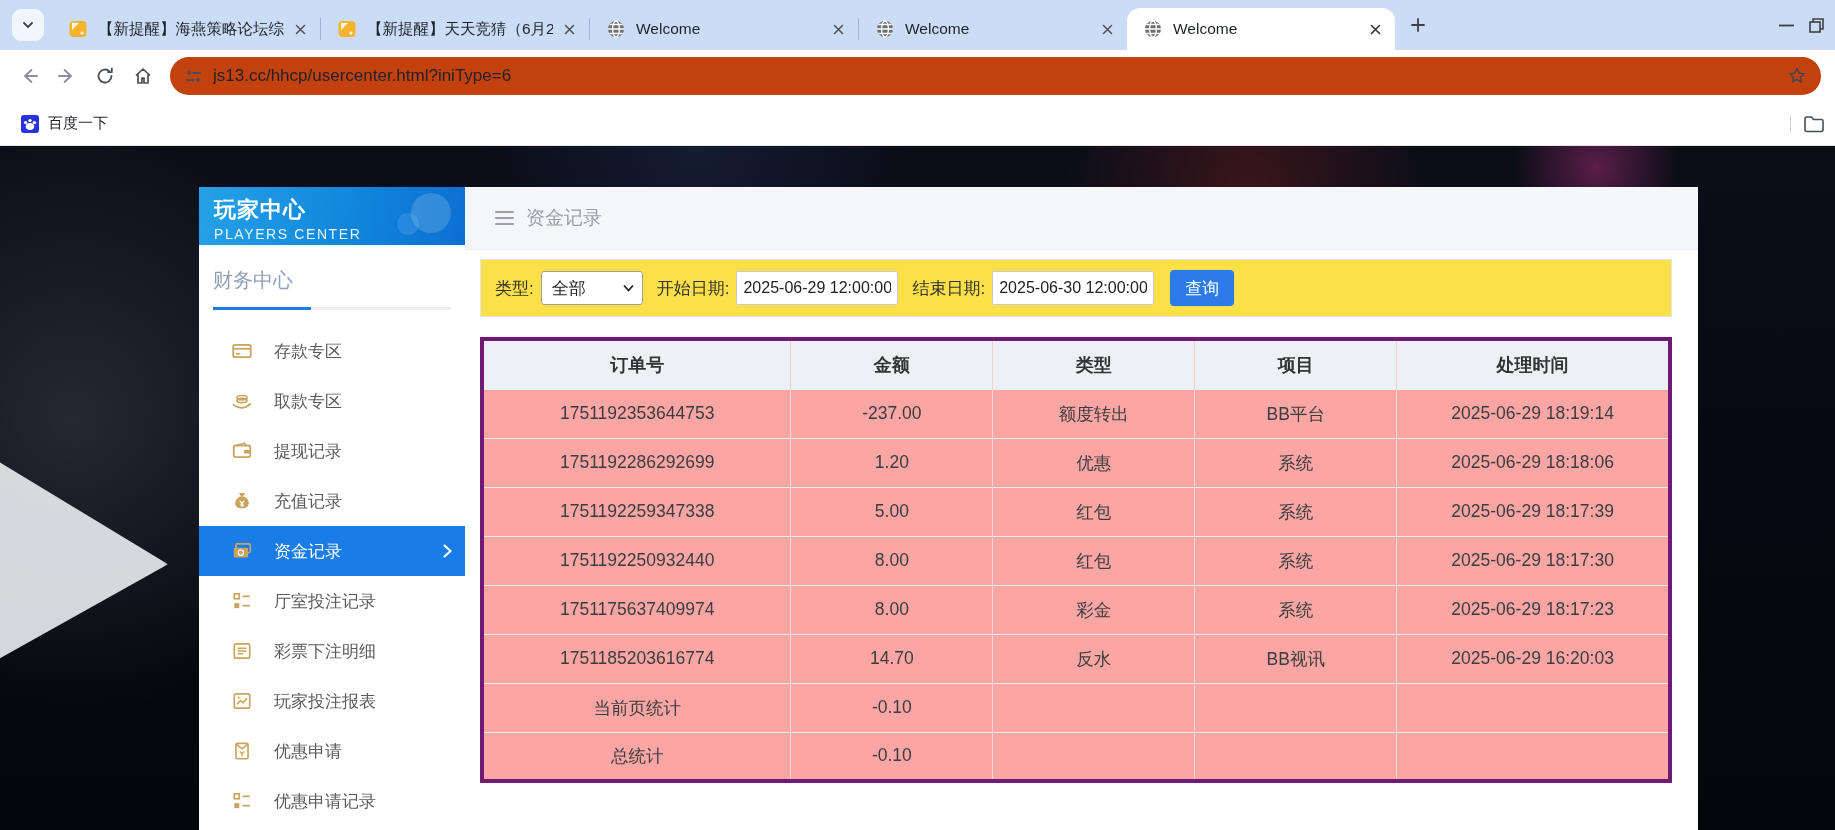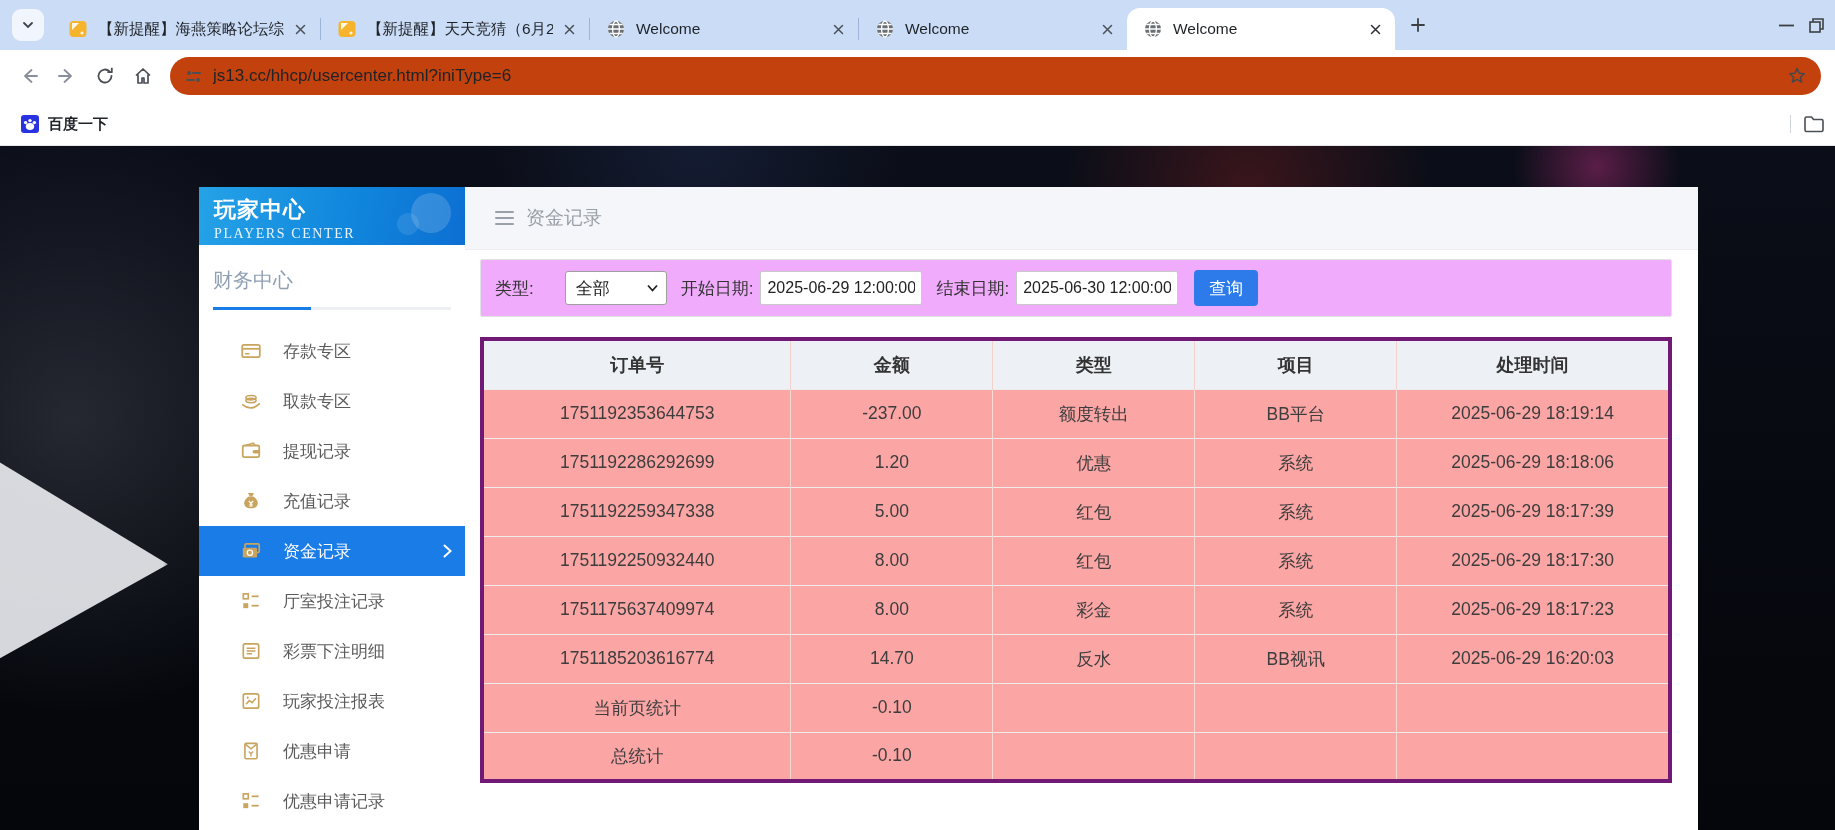--- a/index.html
+++ b/index.html
@@ -25,70 +25,70 @@
 
   
   .toolbar { height:52px; background:#fff; display:flex; align-items:center; padding:0 14px 0 10px; }
   .nav-btn { width:38px; height:38px; border-radius:50%; display:flex; align-items:center; justify-content:center; flex:none; }
   .omnibox { flex:1; height:38px; margin-left:8px; background:#c2410c; border-radius:19px;
     display:flex; align-items:center; padding:8px 14px; }
   .url-text { font-size:17px; color:#1f2328; margin-left:10px; flex:1; white-space:nowrap; overflow:hidden; }
 
   
   .bookmarks { height:44px; background:#fff; border-bottom:1px solid #e5e7eb; display:flex; align-items:center; padding:0 10px 0 12px; }
-  .bookmark { display:flex; align-items:flex-end; padding:4px 8px; border-radius:6px;font-weight:bold; }
+  .bookmark { display:flex; align-items:flex-start; padding:4px 8px; border-radius:6px; }
   .bookmark-label { font-size:15px; color:#1f2328; margin-left:8px; }
   .bm-spacer { flex:1; }
   .bm-sep { width:1px; height:18px; background:#cfd3da; margin-right:12px; }
 
   
   .page { position:relative; height:684px; overflow:hidden;
     background:
       radial-gradient(circle 260px at 68% 6%, rgba(150,35,35,.34), rgba(0,0,0,0) 70%),
       radial-gradient(circle 110px at 87% 3%, rgba(220,55,150,.38), rgba(0,0,0,0) 75%),
       radial-gradient(circle 300px at 38% 0%, rgba(45,65,120,.28), rgba(0,0,0,0) 70%),
       radial-gradient(circle 420px at 4% 40%, rgba(140,145,160,.22), rgba(0,0,0,0) 70%),
       linear-gradient(180deg,#0b0e18 0%, #070910 55%, #04060b 100%); }
   .bg-triangle { position:absolute; left:-14px; top:308px; width:182px; height:212px;
     background:rgba(236,237,242,.9); clip-path:polygon(0 0, 100% 52%, 0 100%); filter:blur(2px); }
   .panel { position:absolute; left:199px; top:41px; right:137px; bottom:0; display:flex; }
 
   
-  .sidebar { width:266px; flex:none; background:#fff; display:flex; flex-direction:column;font-family:Liberation Serif, serif; }
+  .sidebar { width:266px; flex:none; background:#fff; display:flex; flex-direction:column; }
   .sb-header { height:58px; position:relative; overflow:hidden; padding:8px 0 0 15px;
     background:linear-gradient(100deg,#25a2e7 0%, #1187dd 55%, #0c6fd2 100%); }
   .sb-title { color:#fff; font-size:22px; font-weight:bold; letter-spacing:1px; }
   .sb-subtitle { color:#e8f4ff; font-size:14px; letter-spacing:1.6px; margin-top:1px; }
   .sb-decor1 { position:absolute; right:14px; top:6px; width:40px; height:40px; border-radius:50%;
     background:rgba(255,255,255,.16); }
   .sb-decor2 { position:absolute; right:46px; top:26px; width:22px; height:22px; border-radius:50%;
     background:rgba(255,255,255,.10); }
   .sb-section { padding:22px 14px 0 14px; }
   .sb-section-label { font-size:20px; color:#90a0b4; }
   .sb-underline { margin-top:13px; height:3px; background:#edeff2; position:relative; }
   .sb-underline-accent { position:absolute; left:0; top:0; width:98px; height:3px; background:#1a7ce6; }
   .menu { margin-top:16px; }
-  .menu-item { height:50px; display:flex; align-items:center; padding-left:41px; font-size:17px; color:#5a5a5a; position:relative; }
+  .menu-item { height:50px; display:flex; align-items:center; padding-left:32px; font-size:17px; color:#5a5a5a; position:relative; }
   .menu-item .mi-icon { width:22px; height:22px; margin-right:21px; color:#c9a45f; flex:none; }
   .menu-item.active { background:#1a7ce6; color:#fff; }
   .menu-item.active .mi-chevron { position:absolute; right:13px; top:50%; transform:translateY(-50%); }
 
   
   .content { flex:1; background:#fff; display:flex; flex-direction:column; overflow:hidden; }
   .content-title { height:63px; flex:none; background:#f5f6fa; border-bottom:1px solid #ecedf1;
     display:flex; align-items:center; padding-left:30px; }
   .hamburger { width:19px; display:flex; flex-direction:column; gap:3.5px; margin-right:12px; }
   .hamburger i { display:block; height:2.6px; background:#9aa0a8; border-radius:1px; }
   .content-title-text { font-size:19px; color:#9aa0a8; }
   .content-body { padding:9px 26px 0 15px; }
-  .filter-bar { height:58px; background:#f0abfc; border:1px solid #e1e2e6; border-radius:2px;
+  .filter-bar { height:58px; background:#fde047; border:1px solid #e1e2e6; border-radius:2px;
     display:flex; align-items:center; padding-left:14px; font-size:17px; color:#333; }
   .filter-label { margin-right:7px; }
   .select-box { width:102px; height:34px; background:#fff; border:1px solid #9f9f9f; border-radius:3px;
-    display:flex; align-items:center; justify-content:space-between; padding:0 8px 0 10px; margin-right:14px; color:#222;margin-left:24px; }
+    display:flex; align-items:center; justify-content:space-between; padding:0 8px 0 10px; margin-right:14px; color:#222; }
   .date-input { width:162px; height:34px; background:#fff; border:1px solid #c9c9c9; border-radius:2px;
     font-size:16px; color:#222; padding:0 6px; margin-right:14px;
     font-family:"Liberation Sans","DejaVu Sans",sans-serif; }
   .search-btn { height:36px; padding:0 15px; background:#2d7bea; color:#fff; border:none; border-radius:4px;
     font-size:17px; margin-left:2px; font-family:inherit; }
 
   .records-table { width:100%; margin-top:20px; border-collapse:collapse; table-layout:fixed;
     background:#fca5a5; border:4px solid #701a75; }
   .records-table th { height:50px; background:#edf0f5; font-size:18px; font-weight:bold; color:#333;
     text-align:center; border-left:1px solid #f3d2cc; }

